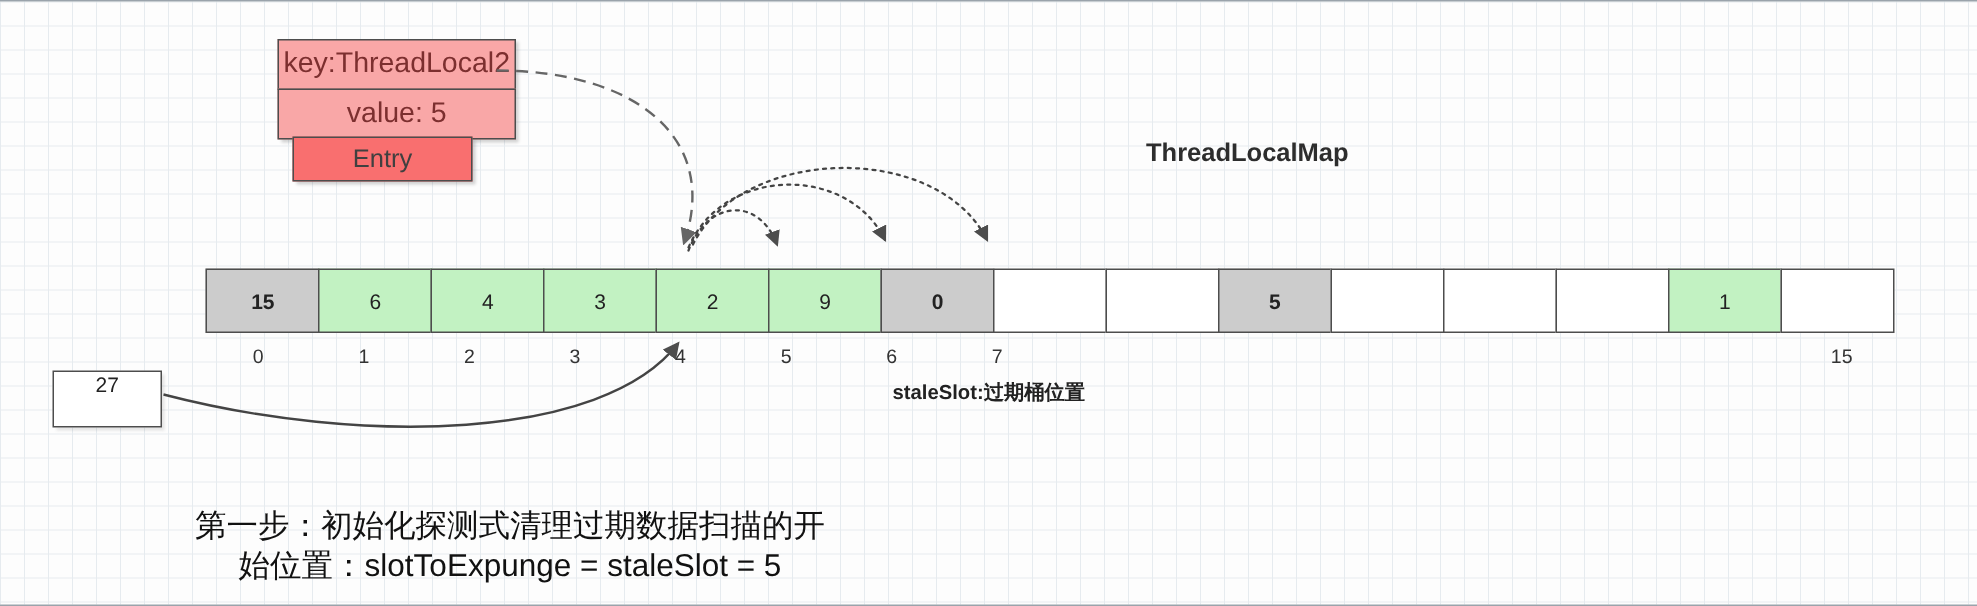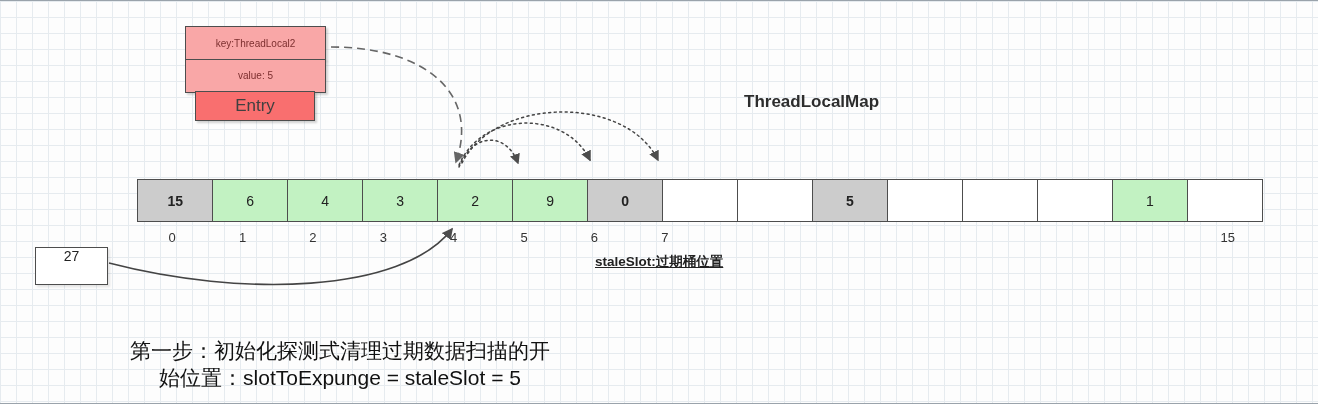--- a/index.html
+++ b/index.html
@@ -28,45 +28,45 @@
     z-index: 5;
   }
   
   .entry-stack {
     position: absolute;
     left: 185px; top: 25px;
     width: 141px;
     z-index: 3;
   }
   .entry-key, .entry-value {
-    width: 141px;
+    width: 159px;
     height: 34px;
     background: var(--entry-key-bg, #f9a7a7);
     border: 1.5px solid #4d4d4d;
     display: flex; align-items: center; justify-content: center;
-    font-size: 10px;
+    font-size: 19px;
     color: #7c2f2f;
     box-shadow: 2px 2px 2px rgba(80,80,80,0.25);
   }
   .entry-value { margin-top: -1.5px; }
   .entry-label {
     width: 120px;
     height: 30px;
     margin: -1.5px 0 0 10px;
     background: var(--entry-label-bg, #f96f6f);
     border: 1.5px solid #4d4d4d;
     display: flex; align-items: center; justify-content: center;
     font-size: 17px;
     color: #404040;
     box-shadow: 2px 2px 2px rgba(80,80,80,0.25);
   }
   
   .map-title {
     position: absolute;
-    left: 744px; top: 91px;
+    left: 764px; top: 91px;
     font-size: 17px;
     font-weight: 700;
     color: #2d2d2d;
     z-index: 3;
   }
   
   .slot-array {
     position: absolute;
     left: 137px; top: 178px;
     width: 1126px; height: 43px;
@@ -101,21 +101,20 @@
     color: #333;
   }
   
   .stale-label {
     position: absolute;
     left: 595px; top: 252px;
     font-size: 13.5px;
     font-weight: 700;
     color: #222;
     z-index: 3;
-    text-decoration: underline;
   }
   
   .hash-box {
     position: absolute;
     left: 35px; top: 246px;
     width: 73px; height: 38px;
     background: #ffffff;
     border: 1.5px solid #4d4d4d;
     display: flex; align-items: flex-start; justify-content: center;
     font-size: 14px;

